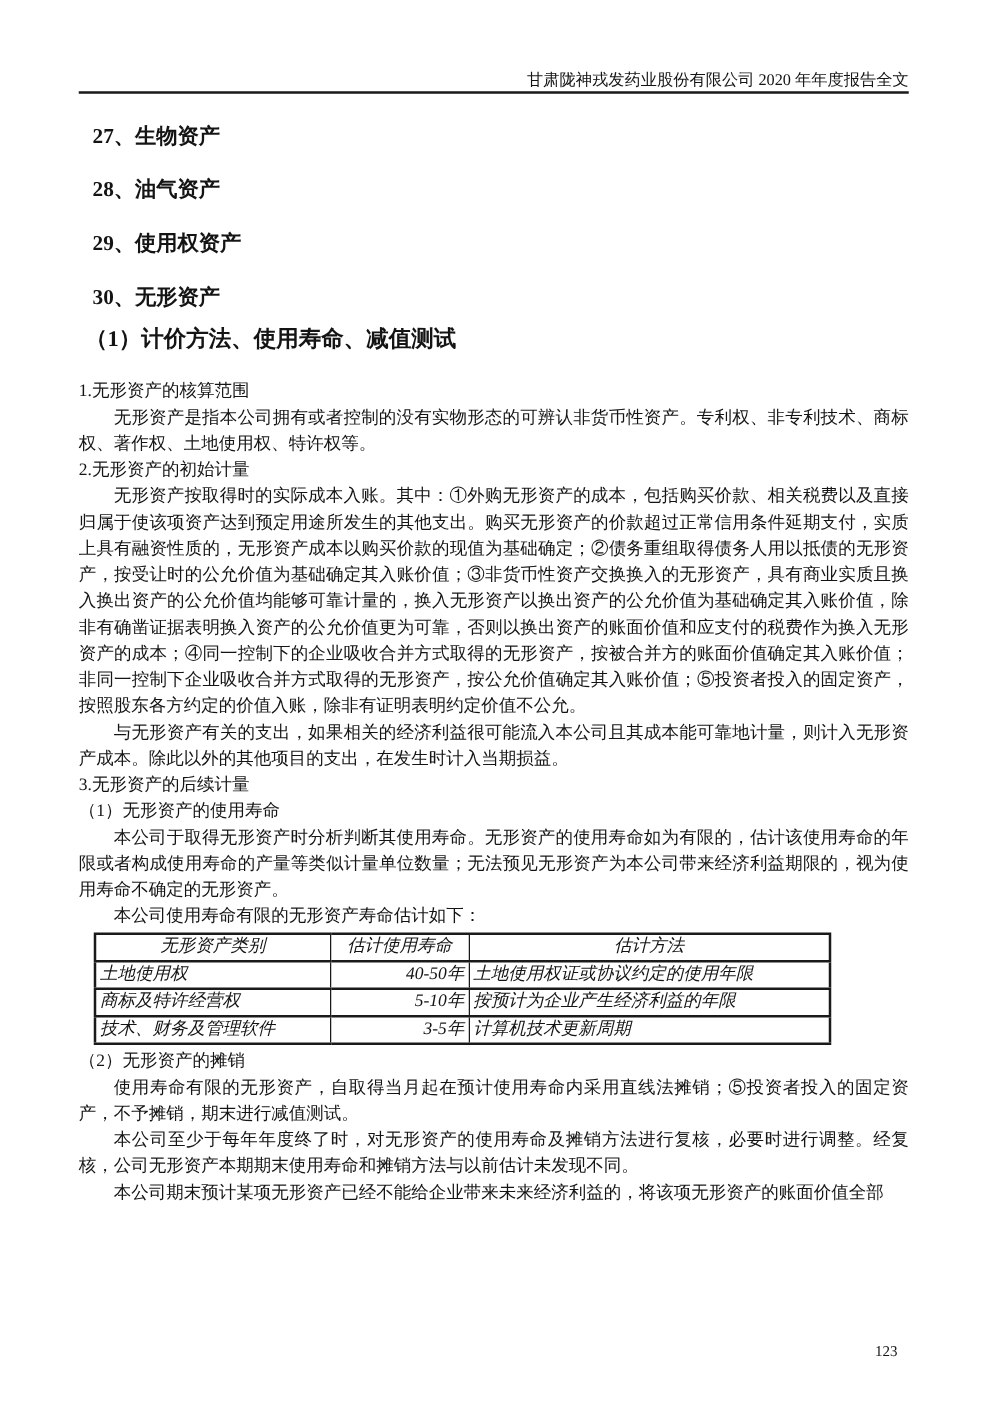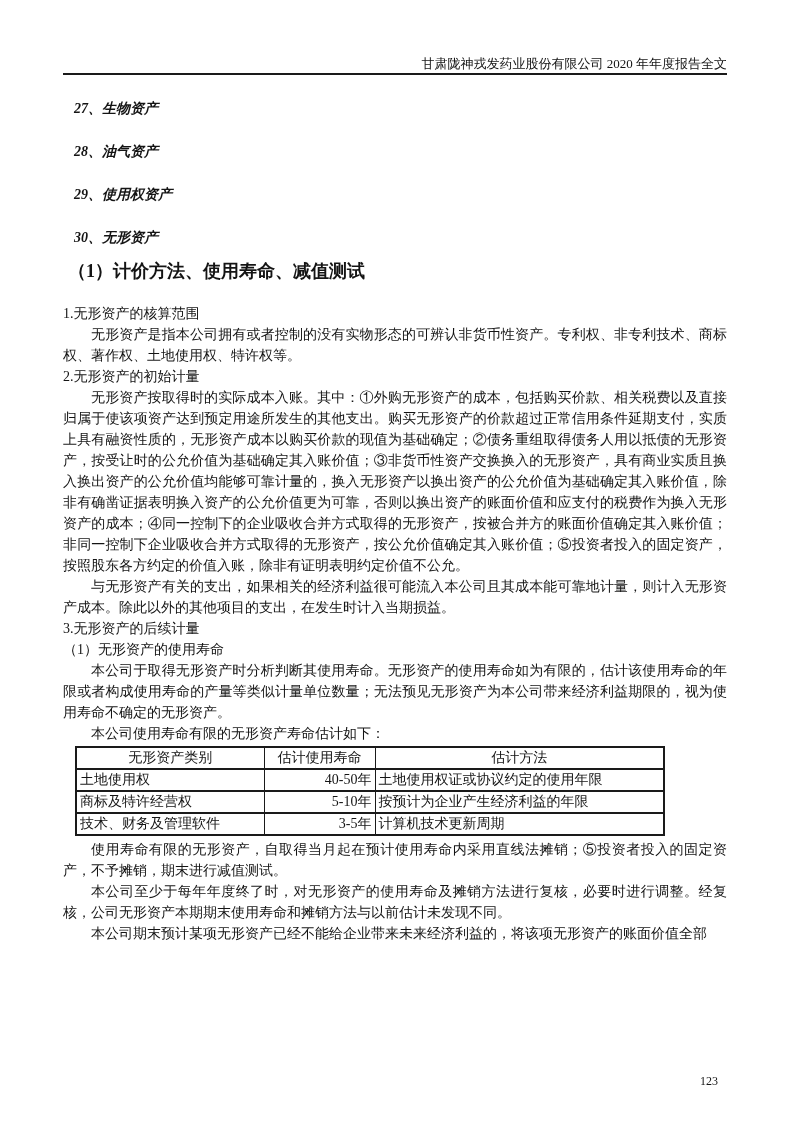--- a/index.html
+++ b/index.html
@@ -23,24 +23,23 @@
     padding-top: 56px;
     padding-bottom: 2px;
     border-bottom: 2px solid #1a1a1a;
     text-align: right;
     font-size: 13px;
     line-height: 15px;
   }
   
   h2.sec {
     margin: 27px 0 0 11px;
-    font-size: 14px;
+    font-size: 17px;
     line-height: 16px;
     font-weight: bold;
-    font-style: italic;
   }
   h2.sec.first { margin-top: 26px; }
   h3.subsec {
     margin: 18px 0 0 5px;
     font-size: 18px;
     line-height: 15px;
     font-weight: bold;
   }
   
   .body-text { margin-top: 24px; }
@@ -63,20 +62,21 @@
     border: 1px solid #1a1a1a;
     border-top-width: 2px;
     border-bottom-width: 2px;
     font-size: 14px;
     font-weight: normal;
     height: 20px;
     line-height: 20px;
     padding: 0 3px;
     overflow: hidden;
     white-space: nowrap;
+    font-style: italic;
   }
   table.est th { text-align: center; }
   td.c { text-align: right; }
   td.l { text-align: left; }
   .after-table { margin-top: 3px; }
   
   .page-number {
     position: absolute;
     top: 1074px;
     right: 75px;
@@ -138,20 +138,21 @@
       </tr>
       <tr>
         <td class="l">技术、财务及管理软件</td>
         <td class="c">3-5年</td>
         <td class="l">计算机技术更新周期</td>
       </tr>
     </tbody>
   </table>
 
   <div class="body-text after-table">
+    <p>（2）无形资产的摊销</p>
     <p class="ind">使用寿命有限的无形资产，自取得当月起在预计使用寿命内采用直线法摊销；⑤投资者投入的固定资产，不予摊销，期末进行减值测试。</p>
     <p class="ind">本公司至少于每年年度终了时，对无形资产的使用寿命及摊销方法进行复核，必要时进行调整。经复核，公司无形资产本期期末使用寿命和摊销方法与以前估计未发现不同。</p>
     <p class="ind">本公司期末预计某项无形资产已经不能给企业带来未来经济利益的，将该项无形资产的账面价值全部</p>
   </div>
 
   <div class="page-number">123</div>
 
 </div>
 
 </body></html>

